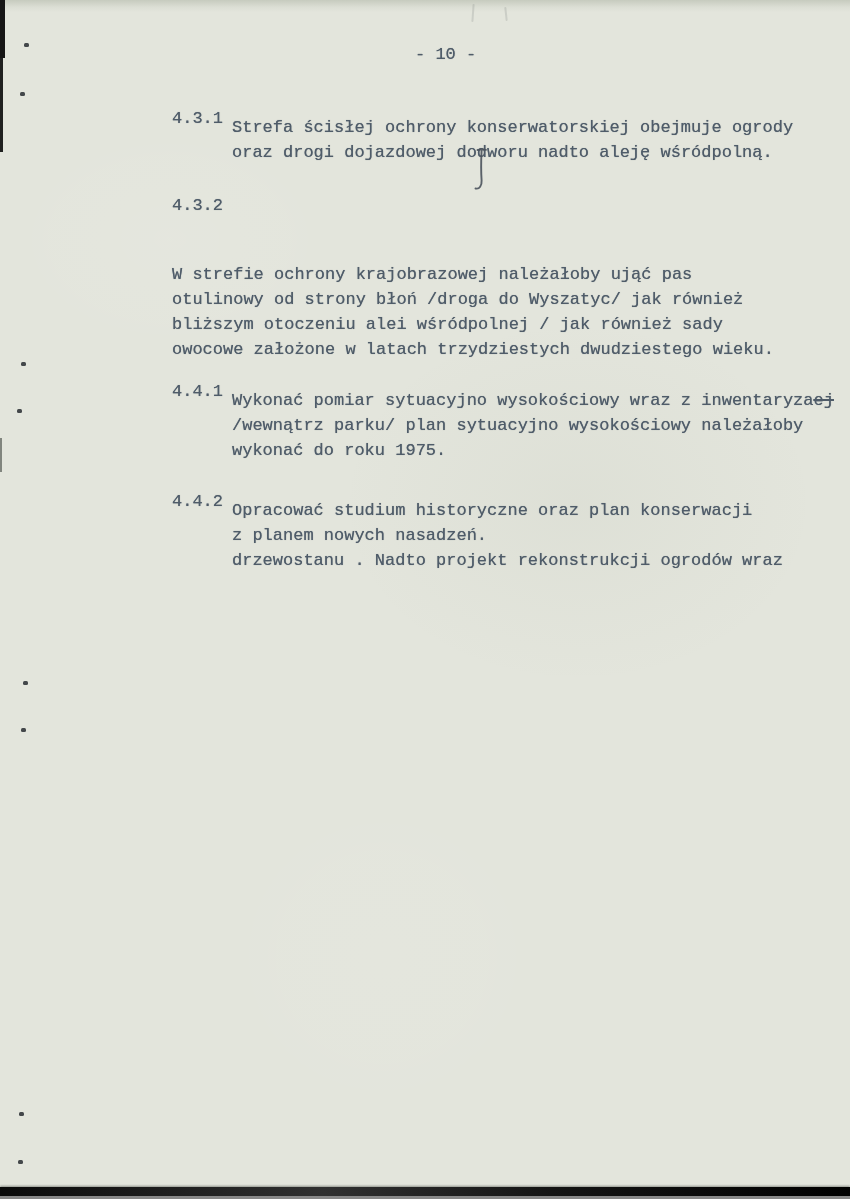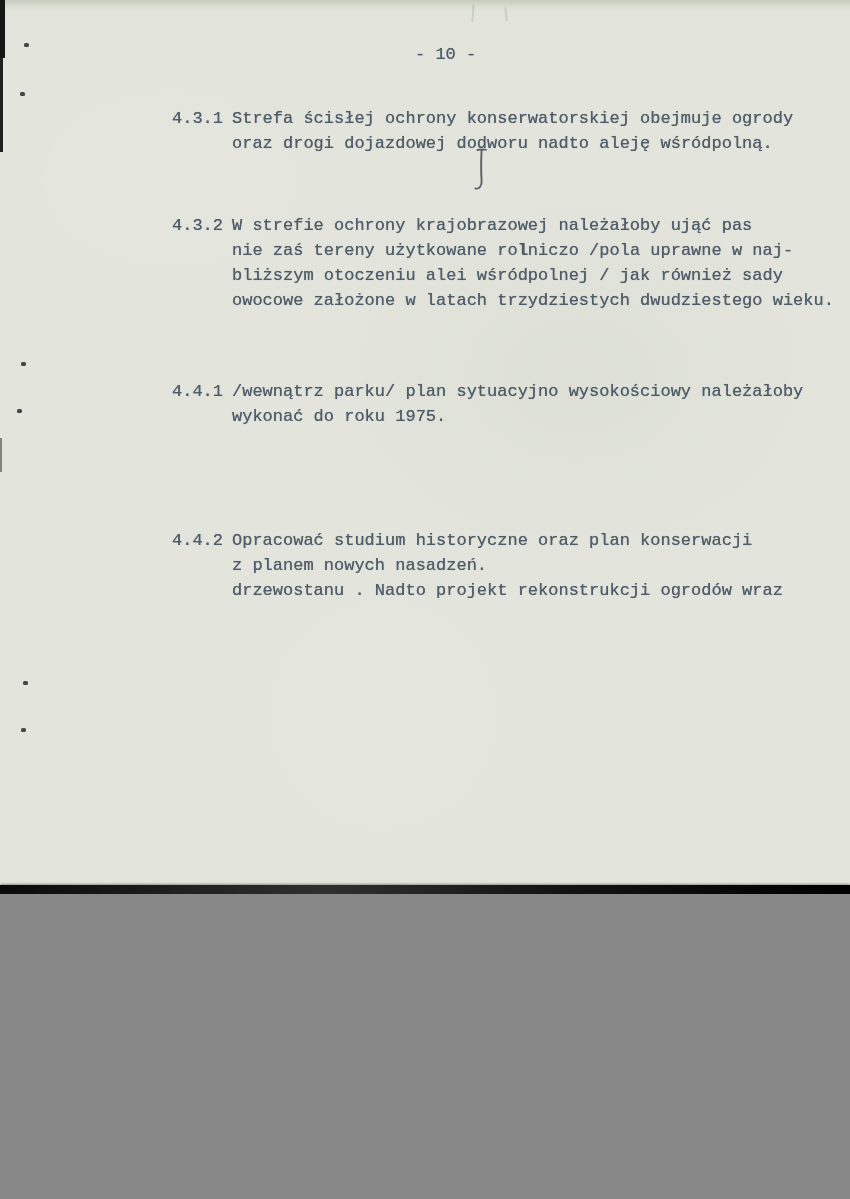--- a/index.html
+++ b/index.html
@@ -1,18 +1,18 @@
 <!DOCTYPE html>
 <html><head>
 <meta charset="utf-8">
 <style>
   html,body{margin:0;padding:0;background:#888;}
   .page{
     position:relative;
-    width:850px;height:894px;
+    width:850px;height:1196px;
     margin:0 auto;
     background:
       radial-gradient(260px 180px at 20% 20%, rgba(255,255,255,0.06), transparent 70%),
       radial-gradient(340px 260px at 68% 42%, rgba(120,130,105,0.05), transparent 70%),
       radial-gradient(300px 300px at 45% 80%, rgba(255,255,255,0.04), transparent 70%),
       #e3e5dc;
     overflow:hidden;
     font-family:"Liberation Mono","DejaVu Sans Mono",monospace;
     color:#4f5c69;
   }
@@ -20,21 +20,21 @@
     position:absolute;left:415px;top:45px;
     font-size:17px;line-height:20px;white-space:pre;
     text-shadow:0 0 0.7px rgba(79,92,105,0.85);
   }
   .para{
     position:absolute;left:172px;display:flex;align-items:flex-start;
     font-size:17px;line-height:25px;
     text-shadow:0 0 0.7px rgba(79,92,105,0.85);
   }
   .pnum{flex:0 0 60px;width:60px;white-space:pre;}
-  .pbody{flex:0 0 auto;}
+  .pbody{flex:0 0 auto;margin-top:9px;}
   .tline{white-space:pre;}
   .strike{
     text-decoration:line-through;
     text-decoration-thickness:1.5px;
   }
   .overstrike{
     text-shadow:0.9px 0 0 currentColor,-0.4px 0 0 currentColor,0 0 0.7px rgba(79,92,105,0.85);
   }
   
   .edge-top{
@@ -86,37 +86,38 @@
   <div class="page-number">- 10 -</div>
 
   <div>
       <div class="para" style="top: 106px; justify-content: flex-end;">
         <span class="pnum">4.3.1</span>
         <div class="pbody">
           <div class="tline"><span>Strefa ścisłej ochrony konserwatorskiej obejmuje ogrody</span></div>
           <div class="tline"><span>oraz drogi dojazdowej do</span><span>dworu nadto aleję wśródpolną.</span></div>
         </div>
       </div>
-      <div class="para" style="top: 213px;">
+      <div class="para" style="top: 193px; flex-direction: column;">
         <span class="pnum">4.3.2</span>
         <div class="pbody">
           <div class="tline"><span>W strefie ochrony krajobrazowej należałoby ująć pas</span></div>
-          <div class="tline"><span>nie zaś tereny użytkowane ro</span><span class="overstrike">l</span><span>niczo /pola uprawne w naj-</span></div>
+          <div class="tline"><span>otulinowy od strony błoń /droga do Wyszatyc/ jak również</span></div>
           <div class="tline"><span>bliższym otoczeniu alei wśródpolnej / jak również sady</span></div>
           <div class="tline"><span>owocowe założone w latach trzydziestych dwudziestego wieku.</span></div>
         </div>
       </div>
       <div class="para" style="top: 379px;">
         <span class="pnum">4.4.1</span>
         <div class="pbody">
+          <div class="tline"><span>Wykonać pomiar sytuacyjno wysokościowy wraz z inwentaryza</span><span class="strike">ej</span></div>
           <div class="tline"><span>/wewnątrz parku/ plan sytuacyjno wysokościowy należałoby</span></div>
           <div class="tline"><span>wykonać do roku 1975.</span></div>
         </div>
       </div>
-      <div class="para" style="top: 528px;">
+      <div class="para" style="top: 489px;">
         <span class="pnum">4.4.2</span>
         <div class="pbody">
           <div class="tline"><span>Opracować studium historyczne oraz plan konserwacji</span></div>
           <div class="tline"><span>z planem nowych nasadzeń.</span></div>
           <div class="tline"><span>drzewostanu . Nadto projekt rekonstrukcji ogrodów wraz</span></div>
         </div>
       </div>
     </div>
 
   <div class="caret-mark">

